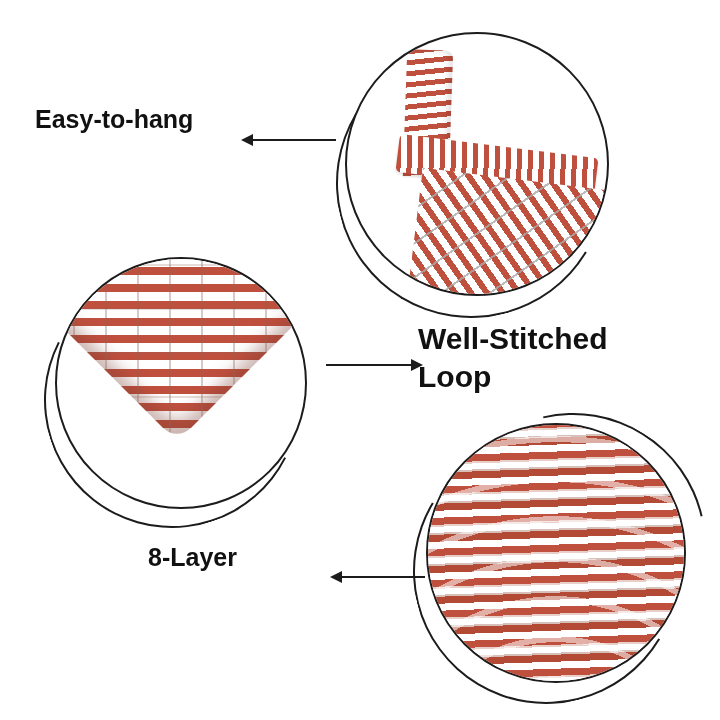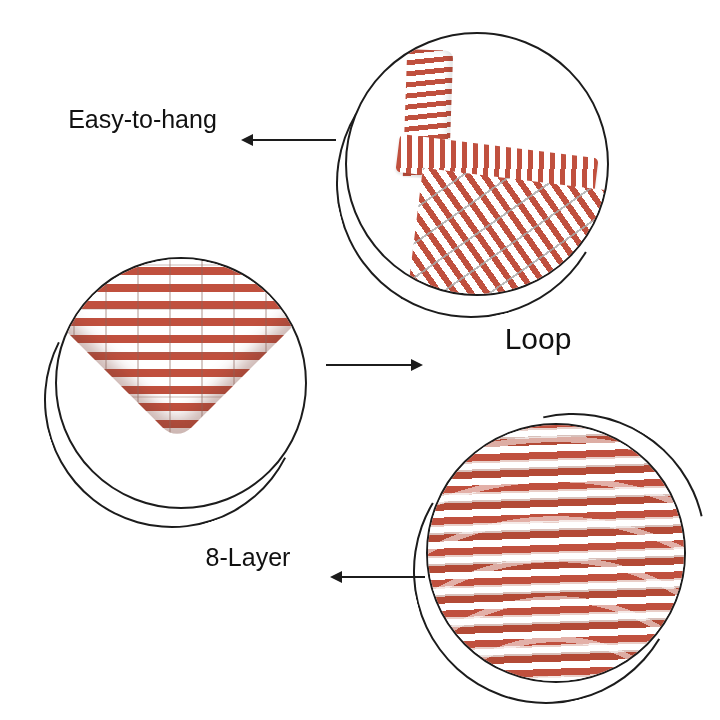--- a/index.html
+++ b/index.html
@@ -5,21 +5,21 @@
   html,body{margin:0;padding:0;}
   .stage{
     position:relative;
     width:720px;height:720px;
     background:var(--background,#ffffff);
     font-family:"Liberation Sans", sans-serif;
     color:var(--text,#111111);
     overflow:hidden;
   }
   
-  .label{position:absolute;text-align:center;font-weight:400;}
+  .label{position:absolute;text-align:left;font-weight:700;}
   .label .line{display:block;}
   .label-loop{left:35px;top:103px;width:215px;font-size:25px;line-height:32px;}
   .label-edges{left:418px;top:320px;width:240px;font-size:30px;line-height:38px;}
   .label-layers{left:148px;top:541px;width:200px;font-size:25px;line-height:33px;}
 
   
   .arrow{position:absolute;height:2px;background:var(--outline,#1a1a1a);}
   .arrow::before{content:'';position:absolute;top:-5px;width:0;height:0;
     border-top:6px solid transparent;border-bottom:6px solid transparent;}
   .arrow.dir-left::before{left:-11px;border-right:12px solid var(--outline,#1a1a1a);}
@@ -110,20 +110,21 @@
 </head>
 <body>
 
 <div class="stage">
 
   <div class="label label-loop">
     <span class="line">Easy-to-hang</span>
   </div>
 
   <div class="label label-edges">
+    <span class="line">Well-Stitched</span>
     <span class="line">Loop</span>
   </div>
 
   <div class="label label-layers">
     <span class="line">8-Layer</span>
   </div>
 
   <div class="arrow dir-left arrow-loop"></div>
   <div class="arrow dir-right arrow-edges"></div>
   <div class="arrow dir-left arrow-layers"></div>

